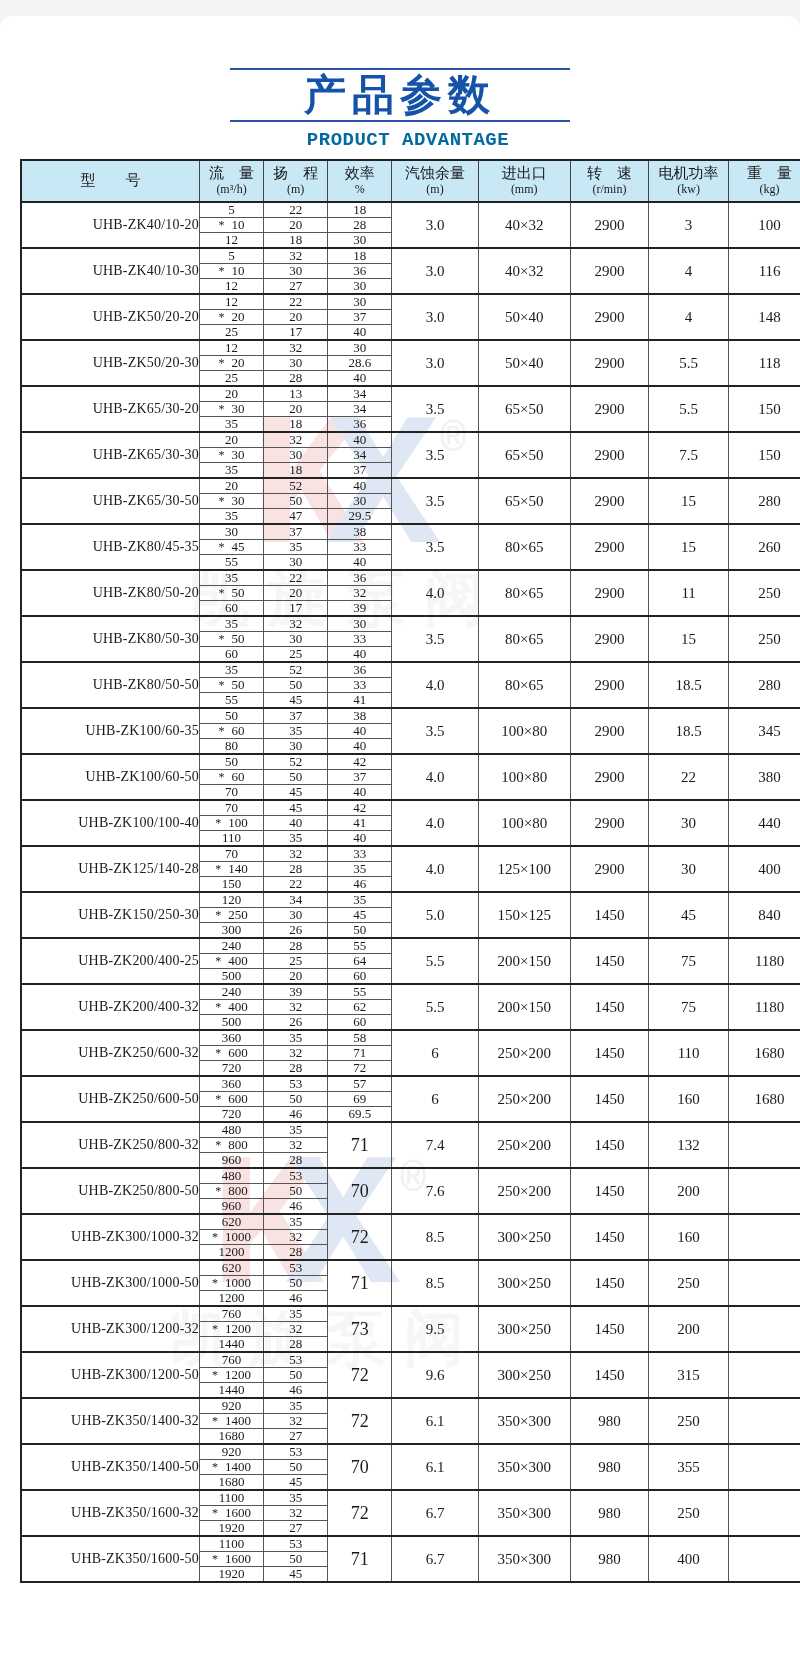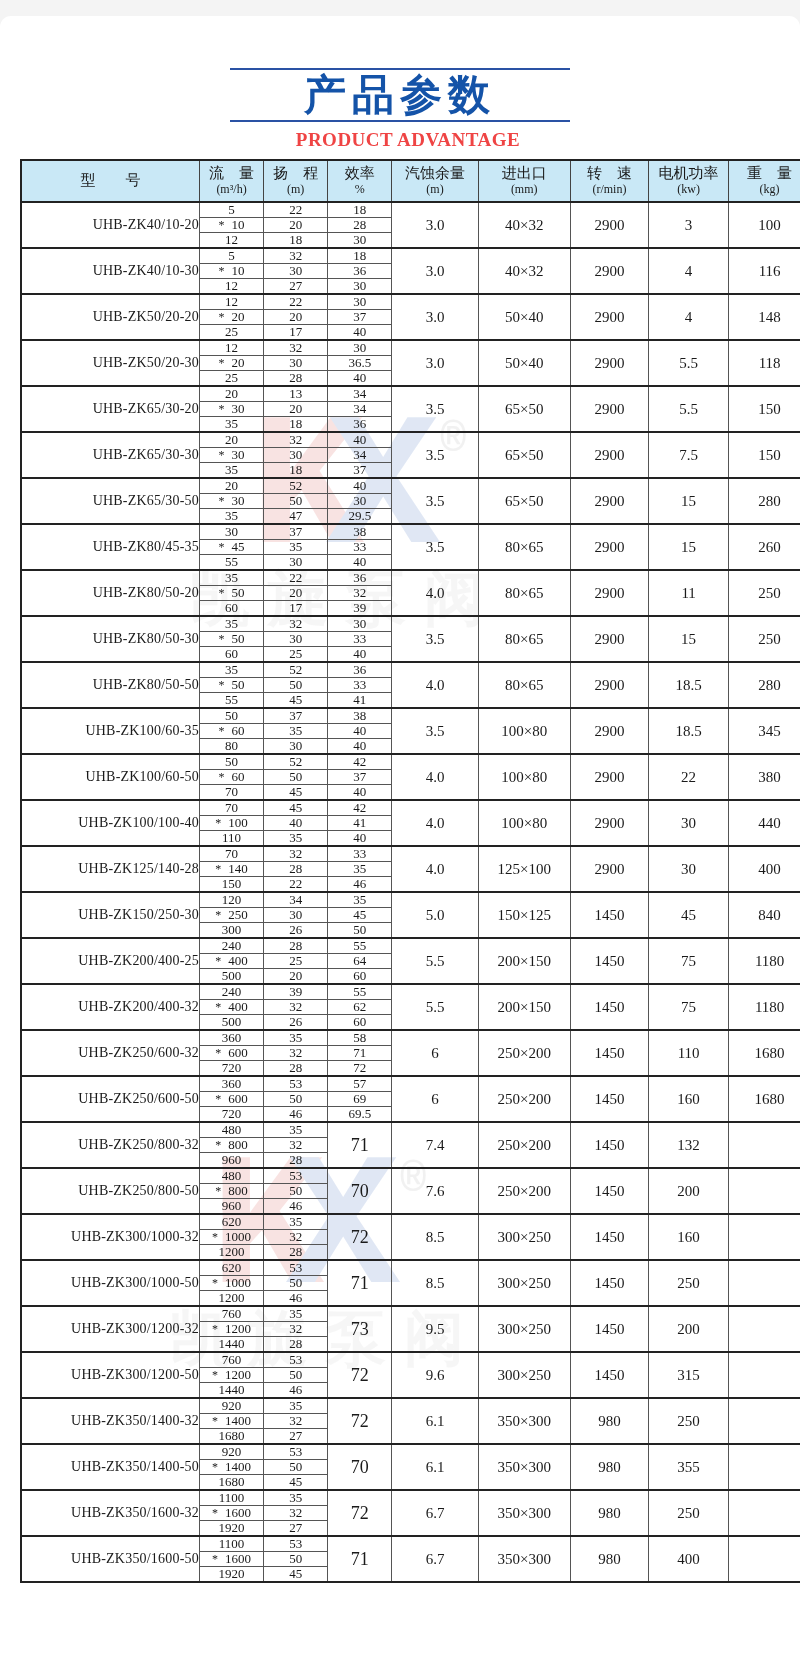--- a/index.html
+++ b/index.html
@@ -10,22 +10,22 @@
   }
 
   
   .title-block { position:absolute; top:52px; left:0; width:100%; text-align:center; z-index:3; }
   .rule { width:340px; margin:0 auto; border-top:2px solid #2a52a4; }
   .title {
     font-family:"Liberation Sans", sans-serif; font-weight:bold;
     font-size:42px; line-height:50px; color:#1453a8; letter-spacing:6px; margin:0 auto;
   }
   .subtitle {
-    font-family:Liberation Serif, serif; font-weight:bold;
-    font-size:19px; color:#ef4444; letter-spacing:0.5px; margin-top:7px;padding-left:16px;
+    font-family:Liberation Mono, monospace; font-weight:bold;
+    font-size:19px; color:#0369a1; letter-spacing:0.5px; margin-top:7px;padding-left:16px;
   }
 
   
   .wm { position:absolute; z-index:1; pointer-events:none; }
   .wm-logo { font-family:Liberation Mono, monospace; font-weight:900; opacity:0.13; white-space:nowrap; }
   .wm-k { font-size:190px; color:#d03028; }
   .wm-x { font-size:190px; color:#1a50b0; margin-left:-38px; }
   .wm-r { font-size:44px; color:#9a9a9a; vertical-align:90px; }
   .wm-text { font-size:60px; letter-spacing:18px; color:#8a8a8a; opacity:0.07; white-space:nowrap; font-weight:bold; }
   .wm1 { top:368px; left:250px; }
@@ -176,21 +176,21 @@
           <td>30</td>
           <td class="big" rowspan="3">3.0</td>
           <td class="big" rowspan="3">50×40</td>
           <td class="big" rowspan="3">2900</td>
           <td class="big" rowspan="3">5.5</td>
           <td class="big" rowspan="3">118</td>
         </tr>
         <tr>
           <td><span class="star">*</span>20</td>
           <td>30</td>
-          <td>36.5</td>
+          <td>28.6</td>
         </tr>
         <tr>
           <td>25</td>
           <td>28</td>
           <td>40</td>
         </tr>
         <tr class="gs">
           <td class="model" rowspan="3">UHB-ZK65/30-20</td>
           <td>20</td>
           <td>13</td>

